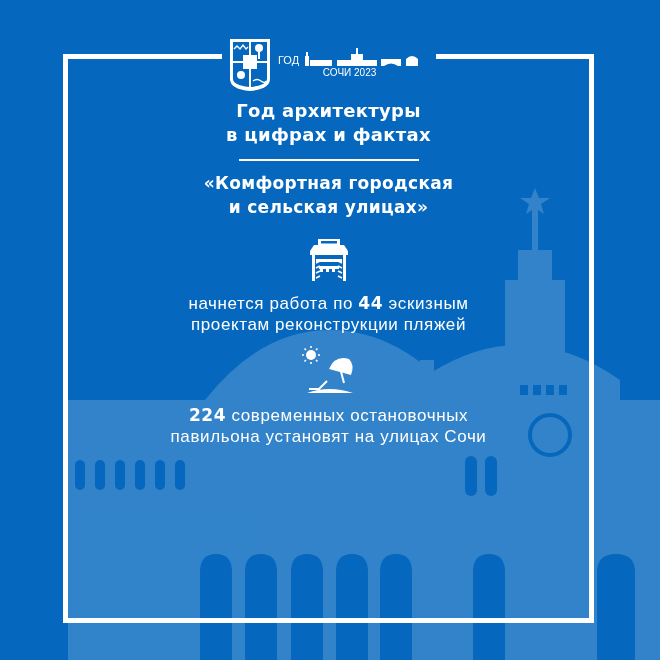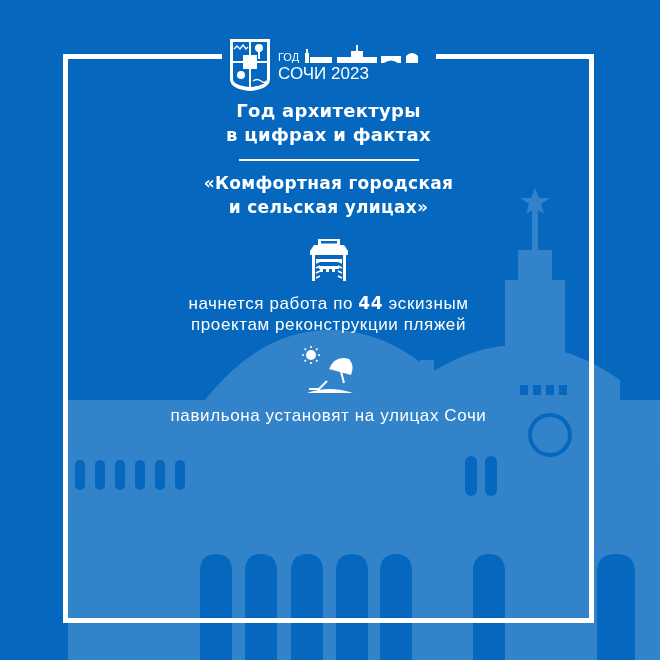--- a/index.html
+++ b/index.html
@@ -1,26 +1,26 @@
 <!DOCTYPE html>
 <html><head>
   <meta charset="utf-8">
   <style>
     html, body { margin: 0; padding: 0; }
     body { width: 660px; height: 660px; overflow: hidden; background: #0568be; position: relative; font-family: "DejaVu Sans", sans-serif; color: #fff; }
     .bg { position: absolute; left: 0; top: 0; width: 660px; height: 660px; z-index: 0; }
     .frame { position: absolute; left: 63px; top: 54px; width: 521px; height: 559px; border: 5px solid #ffffff; z-index: 1; }
     .logo { position: absolute; left: 222px; top: 32px; width: 214px; height: 64px; background: #0568be; z-index: 2; display: flex; align-items: center; padding: 0 6px; box-sizing: border-box; }
     .crest { width: 44px; height: 58px; margin-right: 6px; flex: 0 0 auto; }
-    .logo-text { display: flex; flex-direction: column; line-height: 1; }
+    .logo-text { display: flex; flex-direction: column; line-height: 1; align-items: center; }
     .logo-top { display: flex; align-items: flex-end; height: 16px; }
     .logo-god { font-size: 11px; font-family: "Liberation Sans", sans-serif; margin-right: 4px; }
     .logo-skyline { width: 118px; height: 18px; }
     .logo-main { font-size: 21px; font-weight: bold; font-family: "Liberation Sans", sans-serif; letter-spacing: 0.2px; margin-top: 1px; }
-    .logo-sub { font-size: 17px; font-family: "Liberation Sans", sans-serif; margin-top: 2px; }
+    .logo-sub { font-size: 10px; font-family: "Liberation Sans", sans-serif; margin-top: 2px; }
     .content { position: absolute; left: 68px; top: 59px; width: 521px; z-index: 2; text-align: center; }
     .title { margin-top: 40px; font-size: 18px; font-weight: bold; line-height: 24px; letter-spacing: 0.3px; }
     .divider { width: 180px; height: 2px; background: #fff; margin: 12px auto 10px auto; }
     .subtitle { font-size: 17px; font-weight: bold; line-height: 24px; letter-spacing: 0.3px; }
     .fact { font-size: 17px; line-height: 21px; font-family: "Liberation Sans", sans-serif; letter-spacing: 0.6px; }
     .fact b { font-family: "DejaVu Sans", sans-serif; font-weight: bold; }
     .f1 { margin-top: 34px; }
     .icon-kiosk { display: block; width: 46px; height: 46px; margin: 18px auto 10px auto; }
     .icon-beach { display: block; width: 60px; height: 52px; margin: 10px auto 8px auto; }
   </style>
@@ -147,15 +147,16 @@
       <circle cx="12" cy="10" r="5" stroke="none"></circle>
       <path d="M12 1 L12 3 M12 17 L12 19 M3 10 L5 10 M19 10 L21 10 M5.5 3.5 L7 5 M17 15 L18.5 16.5 M5.5 16.5 L7 15 M17 5 L18.5 3.5" stroke-width="1.6" fill="none"></path>
       <path d="M30 24 Q36 10 50 14 Q56 20 52 30 Z" stroke="none"></path>
       <path d="M40 19 L45 38" stroke-width="2" fill="none"></path>
       <path d="M10 44 L20 44 L28 36" stroke-width="2" fill="none"></path>
       <path d="M8 48 Q30 40 54 48 Z" stroke="none"></path>
     </g>
   </svg>
 
   <div class="fact">
+    <div><b>224</b><span> современных остановочных</span></div>
     <div>павильона установят на улицах Сочи</div>
   </div>
 </div>
 
 </body></html>

